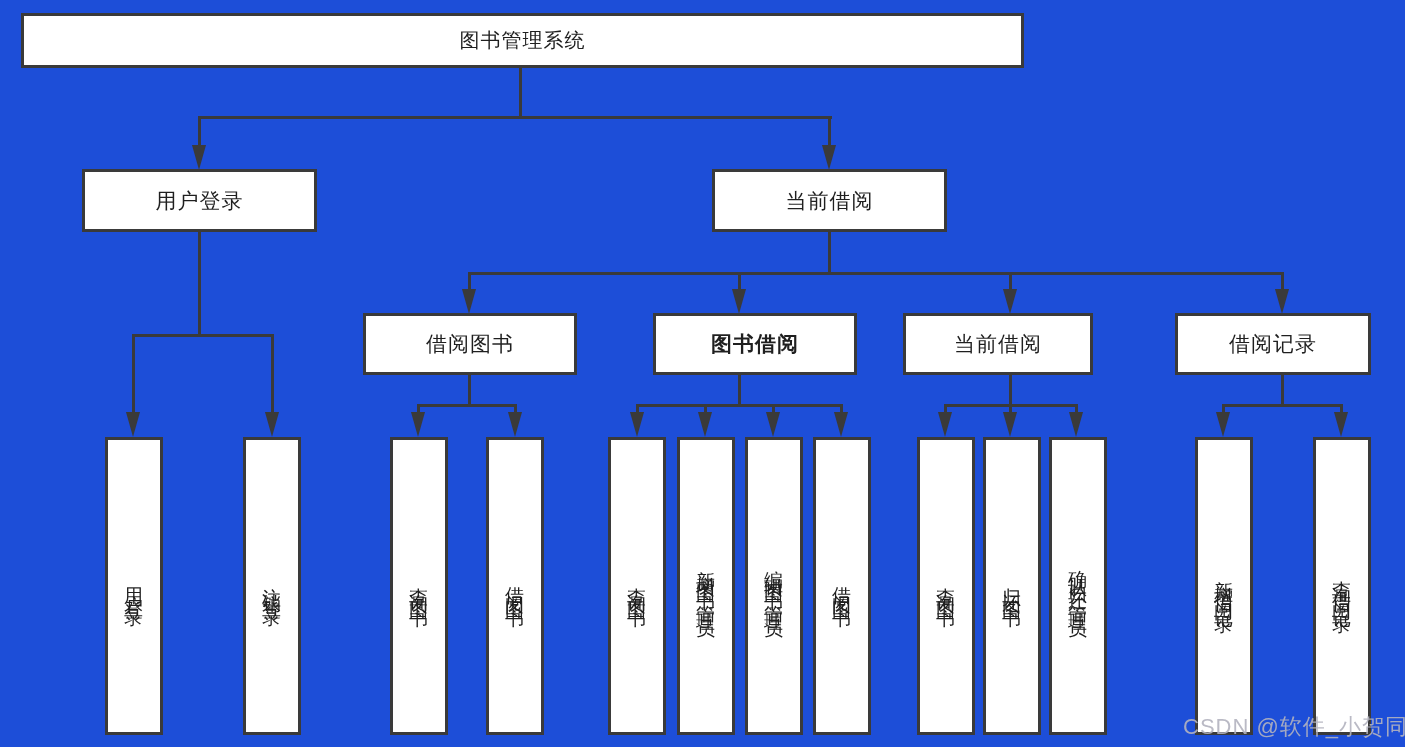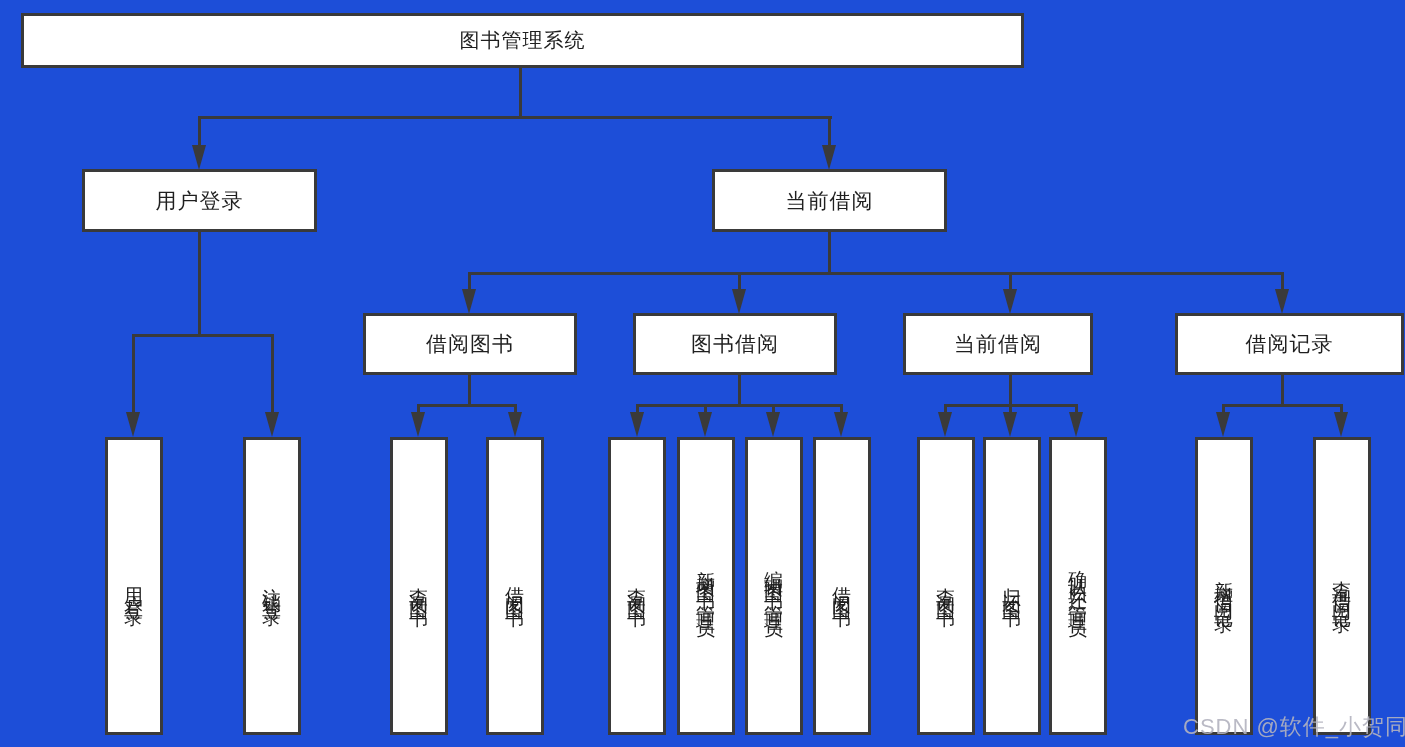--- a/index.html
+++ b/index.html
@@ -90,23 +90,23 @@
   <div class="line" style="left:468px;top:272px;width:3px;height:18px;"></div>
   <div class="arrow" style="left:462px;top:289px;"></div>
   <div class="line" style="left:738px;top:272px;width:3px;height:18px;"></div>
   <div class="arrow" style="left:732px;top:289px;"></div>
   <div class="line" style="left:1009px;top:272px;width:3px;height:18px;"></div>
   <div class="arrow" style="left:1003px;top:289px;"></div>
   <div class="line" style="left:1281px;top:272px;width:3px;height:18px;"></div>
   <div class="arrow" style="left:1275px;top:289px;"></div>
 
   <div class="box" style="left:363px;top:313px;width:214px;height:62px;">借阅图书</div>
-  <div class="box" style="left:633px;top:313px;width:204px;height:62px;">图书借阅</div>
+  <div class="box" style="left:653px;top:313px;width:204px;height:62px;font-weight:bold;">图书借阅</div>
   <div class="box" style="left:903px;top:313px;width:190px;height:62px;">当前借阅</div>
-  <div class="box" style="left:1175px;top:313px;width:229px;height:62px;">借阅记录</div>
+  <div class="box" style="left:1175px;top:313px;width:196px;height:62px;">借阅记录</div>
 
   <div class="line" style="left:468px;top:374px;width:3px;height:33px;"></div>
   <div class="line" style="left:738px;top:374px;width:3px;height:33px;"></div>
   <div class="line" style="left:1009px;top:374px;width:3px;height:33px;"></div>
   <div class="line" style="left:1281px;top:374px;width:3px;height:33px;"></div>
 
   <div class="line" style="left:417px;top:404px;width:100px;height:3px;"></div>
   <div class="line" style="left:417px;top:404px;width:3px;height:10px;"></div>
   <div class="arrow" style="left:411px;top:412px;"></div>
   <div class="line" style="left:514px;top:404px;width:3px;height:10px;"></div>

